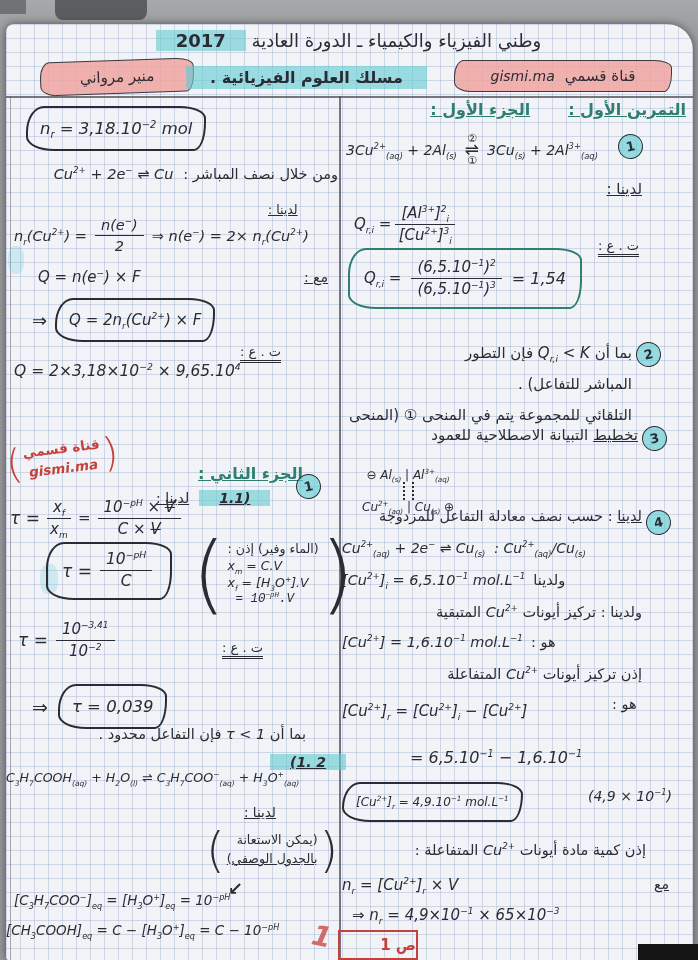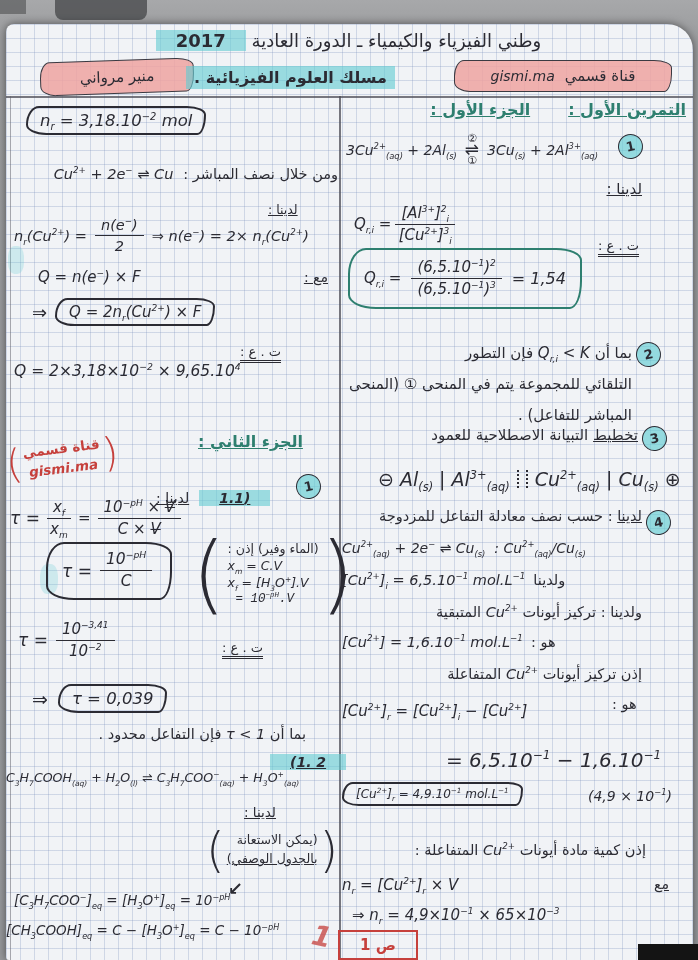--- a/index.html
+++ b/index.html
@@ -15,31 +15,31 @@
         border-radius:8px 26px 3px 3px;box-shadow:0 0 8px rgba(0,0,0,.5);}
   .rtl{direction:rtl;unicode-bidi:isolate;}
   .ltr{direction:ltr;unicode-bidi:isolate;display:inline-block;}
   .math{font-style:italic;}
   sub,sup{font-size:.6em;line-height:0;}
   .u{text-decoration:underline;}
   .dul{border-bottom:3px double #2b2b33;padding-bottom:1px;}
   .frac{display:inline-flex;flex-direction:column;align-items:center;vertical-align:middle;margin:0 4px;line-height:1.25;}
   .frac>.num{border-bottom:1.5px solid #2b2b33;padding:0 6px 1px;}
   .frac>.den{padding-top:1px;}
-  .wavy{display:inline-block;border:2px solid #2b2b33;padding:3px 12px;
+  .wavy{display:inline-block;border:2px solid #2b2b33;padding:11px 12px;
         border-radius:18px 26px 12px 28px/26px 12px 28px 14px;}
   .wavy.green{border-color:#2e7f6f;}
   .marker{width:23px;height:23px;border:1.8px solid #2b2b33;border-radius:50%;
           display:flex;align-items:center;justify-content:center;font-size:13px;font-weight:bold;
           background:rgba(99,204,210,.65);transform:rotate(-12deg);}
   .hl{background:rgba(99,204,210,.6);padding:0 20px;}
   .pinkbox{background:rgba(239,163,161,.85);border:1.5px solid #3a3a42;
            border-radius:10px 18px 8px 16px/16px 8px 18px 10px;
            display:flex;align-items:center;justify-content:center;}
-  .cyanbar{background:rgba(99,204,210,.62);padding:2px 8px;}
+  .cyanbar{background:rgba(99,204,210,.62);padding:2px 24px;}
   .green-ink{color:#2e7f6f;font-weight:bold;}
   .red-ink{color:#c6403c;}
   .flexrow{display:flex;align-items:center;}
   .arrstack{display:inline-flex;flex-direction:column;align-items:center;line-height:.9;margin:0 4px;}
   .arrstack .dir{font-size:11px;}
   .arrstack .arr{font-size:17px;line-height:.7;}
   .saltbridge{display:inline-block;width:7px;height:18px;border-left:2px dotted #2b2b33;
               border-right:2px dotted #2b2b33;margin:0 7px;vertical-align:-4px;}
   .bigparen{font-weight:300;line-height:1;}
   .smudge{position:absolute;background:rgba(99,204,210,.25);border-radius:40%;}
@@ -122,33 +122,33 @@
       </span>
       <span class="math" style="font-size:16px;">= 1,54</span>
     </div>
 
     <div class="abs marker" style="left:630px;top:318px;">
       <span>2</span>
     </div>
 
     <div class="abs rtl" style="left:336px;top:314px;width:290px;font-size:15px;line-height:31px;">
       <div>بما أن <span class="ltr math">Q<sub>r,i</sub> &lt; K</span> فإن التطور</div>
+      <div>المباشر للتفاعل) .</div>
       <div>التلقائي للمجموعة يتم في المنحى ① (المنحى</div>
-      <div>المباشر للتفاعل) .</div>
     </div>
 
     <div class="abs marker" style="left:636px;top:402px;">
       <span>3</span>
     </div>
 
     <div class="abs rtl" style="left:340px;top:402px;width:292px;font-size:15px;">
       <span><u>تخطيط</u> التبيانة الاصطلاحية للعمود</span>
     </div>
 
-    <div class="abs math flexrow" style="left:372px;top:444px;font-size:19px;">
+    <div class="abs math flexrow" style="left:356px;top:444px;font-size:12px;flex-direction:column;">
       <span>⊖ Al<sub>(s)</sub> | Al<sup>3+</sup><sub>(aq)</sub></span>
       <span class="saltbridge"></span>
       <span>Cu<sup>2+</sup><sub>(aq)</sub> | Cu<sub>(s)</sub> ⊕</span>
     </div>
 
     <div class="abs marker" style="left:640px;top:486px;">
       <span>4</span>
     </div>
 
     <div class="abs rtl" style="left:336px;top:484px;width:300px;font-size:14.5px;">
@@ -178,21 +178,21 @@
     </div>
 
     <div class="abs rtl" style="left:606px;top:672px;font-size:14.5px;">
       <span>هو :</span>
     </div>
 
     <div class="abs math" style="left:336px;top:678px;font-size:15px;text-align:right;">
       <span>[Cu<sup>2+</sup>]<sub>r</sub> = [Cu<sup>2+</sup>]<sub>i</sub> − [Cu<sup>2+</sup>]</span>
     </div>
 
-    <div class="abs math" style="left:440px;top:724px;font-size:20px;">
+    <div class="abs math" style="left:404px;top:724px;font-size:16px;">
       <span>= 6,5.10<sup>−1</sup> − 1,6.10<sup>−1</sup></span>
     </div>
 
     <div class="abs wavy math" style="left:336px;top:758px;font-size:12px;">
       <span>[Cu<sup>2+</sup>]<sub>r</sub> = 4,9.10<sup>−1</sup> mol.L<sup>−1</sup></span>
     </div>
 
     <div class="abs math" style="left:582px;top:764px;font-size:14px;">
       <span>(4,9 × 10<sup>−1</sup>)</span>
     </div>
@@ -209,21 +209,21 @@
       <span>n<sub>r</sub> = [Cu<sup>2+</sup>]<sub>r</sub> × V</span>
     </div>
 
     <div class="abs math" style="left:346px;top:882px;font-size:15px;">
       <span>⇒ n<sub>r</sub> = 4,9×10<sup>−1</sup> × 65×10<sup>−3</sup></span>
     </div>
 
     <div class="abs red-ink" style="left:306px;top:896px;font-size:28px;font-weight:bold;font-style:italic;transform:rotate(12deg);opacity:.75;">
       <span>1</span>
     </div>
-    <div class="abs red-ink rtl" style="left:332px;top:906px;width:76px;height:26px;border:2.5px solid #c6403c;display:flex;align-items:center;justify-content:center;font-weight:bold;font-size:15px;">
+    <div class="abs red-ink rtl" style="left:332px;top:906px;width:76px;height:26px;border:2.5px solid #c6403c;display:flex;align-items:center;justify-content:flex-start;font-weight:bold;font-size:15px;">
       <span>ص 1</span>
     </div>
 
     <div class="abs wavy math" style="left:20px;top:82px;font-size:16.5px;">
       <span>n<sub>r</sub> = 3,18.10<sup>−2</sup> mol</span>
     </div>
 
     <div class="abs flexrow" style="left:2px;top:142px;width:330px;direction:rtl;gap:10px;font-size:14.5px;">
       <span class="rtl">ومن خلال نصف المباشر :</span>
       <span class="ltr math">Cu<sup>2+</sup> + 2e<sup>−</sup> ⇌ Cu</span>
@@ -263,21 +263,21 @@
 
     <div class="abs red-ink flexrow" style="left:0;top:414px;transform:rotate(-7deg);gap:2px;">
       <span class="bigparen" style="font-size:40px;">(</span>
       <span style="display:flex;flex-direction:column;align-items:center;font-weight:bold;font-size:13.5px;line-height:1.5;">
         <span class="rtl">قناة قسمي</span>
         <span class="math">gismi.ma</span>
       </span>
       <span class="bigparen" style="font-size:40px;">)</span>
     </div>
 
-    <div class="abs rtl green-ink u" style="left:192px;top:408px;font-size:16px;">
+    <div class="abs rtl green-ink u" style="left:192px;top:440px;font-size:16px;">
       <span>الجزء الثاني :</span>
     </div>
 
     <div class="abs marker" style="left:290px;top:450px;">
       <span>1</span>
     </div>
 
     <div class="abs flexrow" style="left:150px;top:466px;direction:rtl;gap:10px;font-size:14px;">
       <span class="hl u math" style="font-weight:bold;">(1.1</span>
       <span class="rtl u">لدينا :</span>

